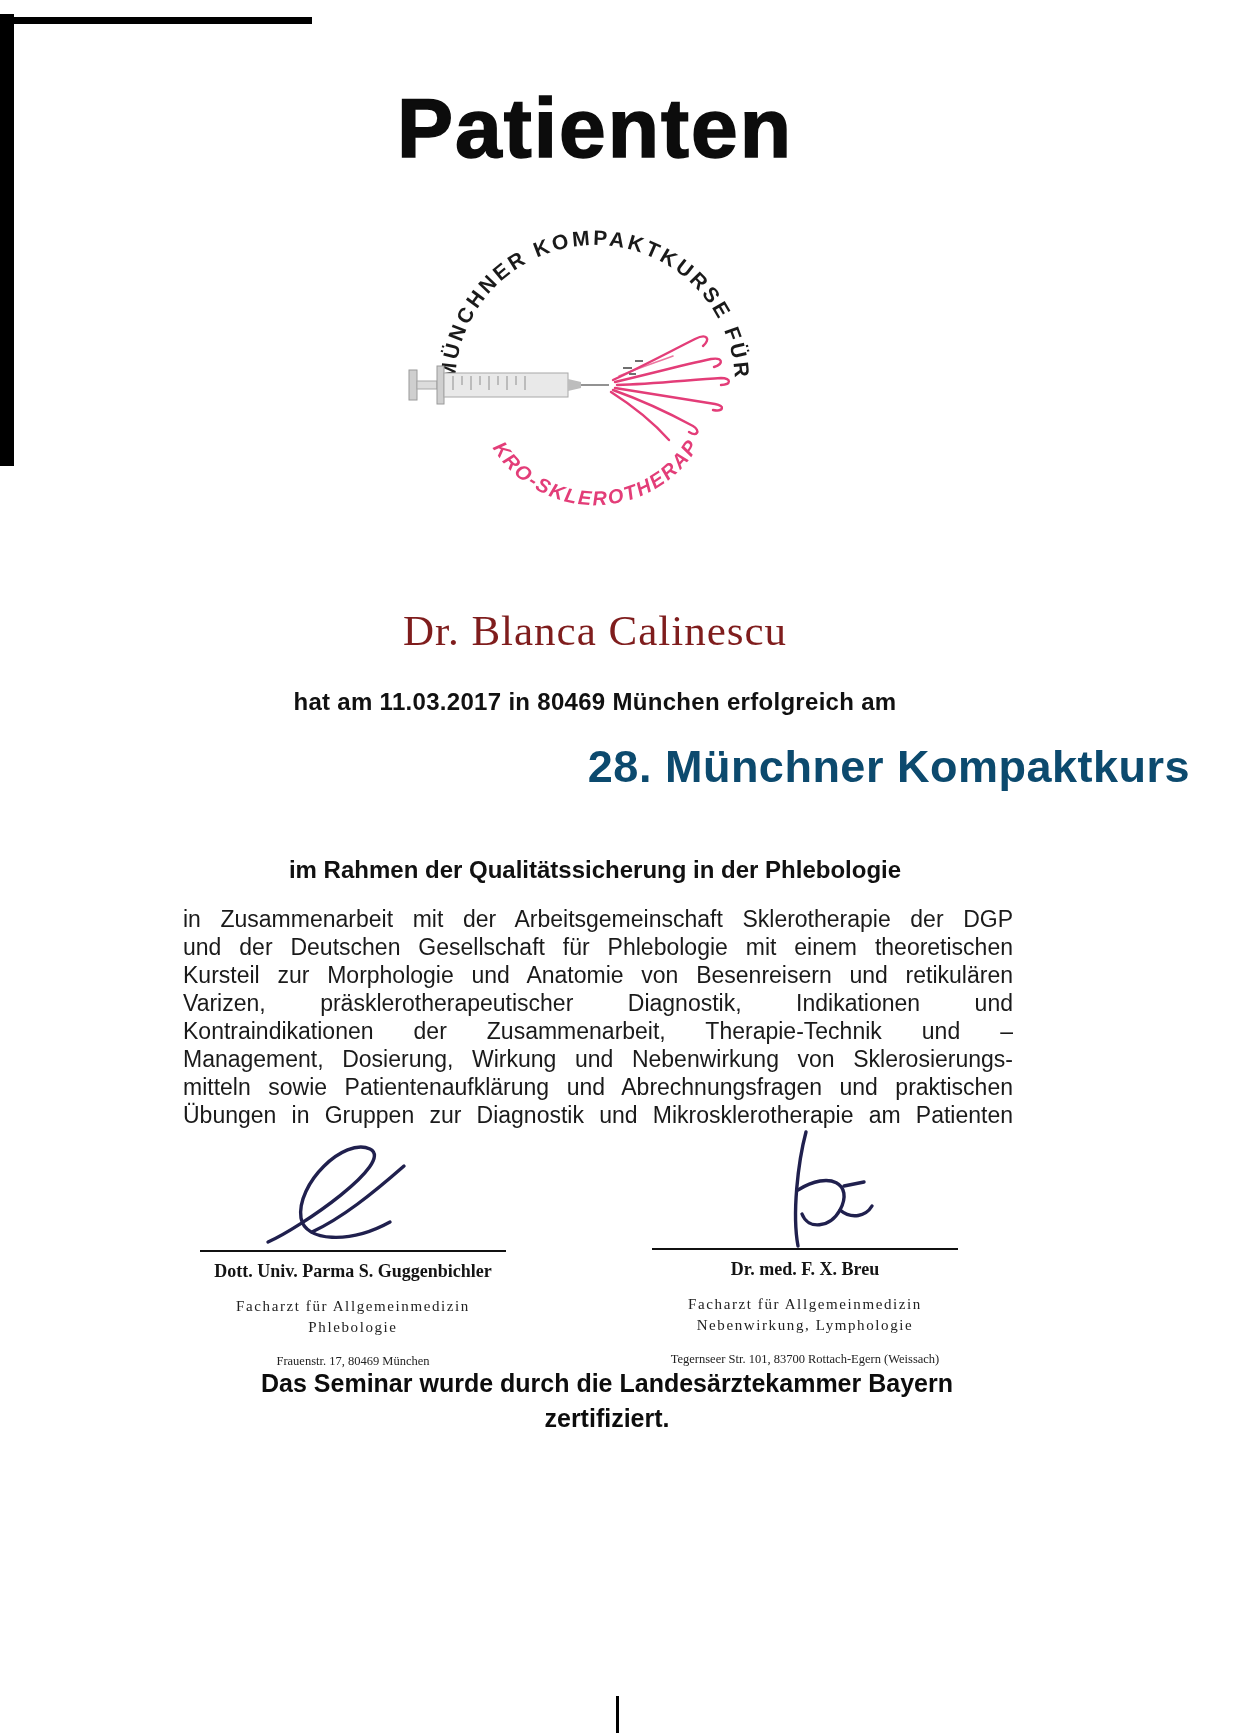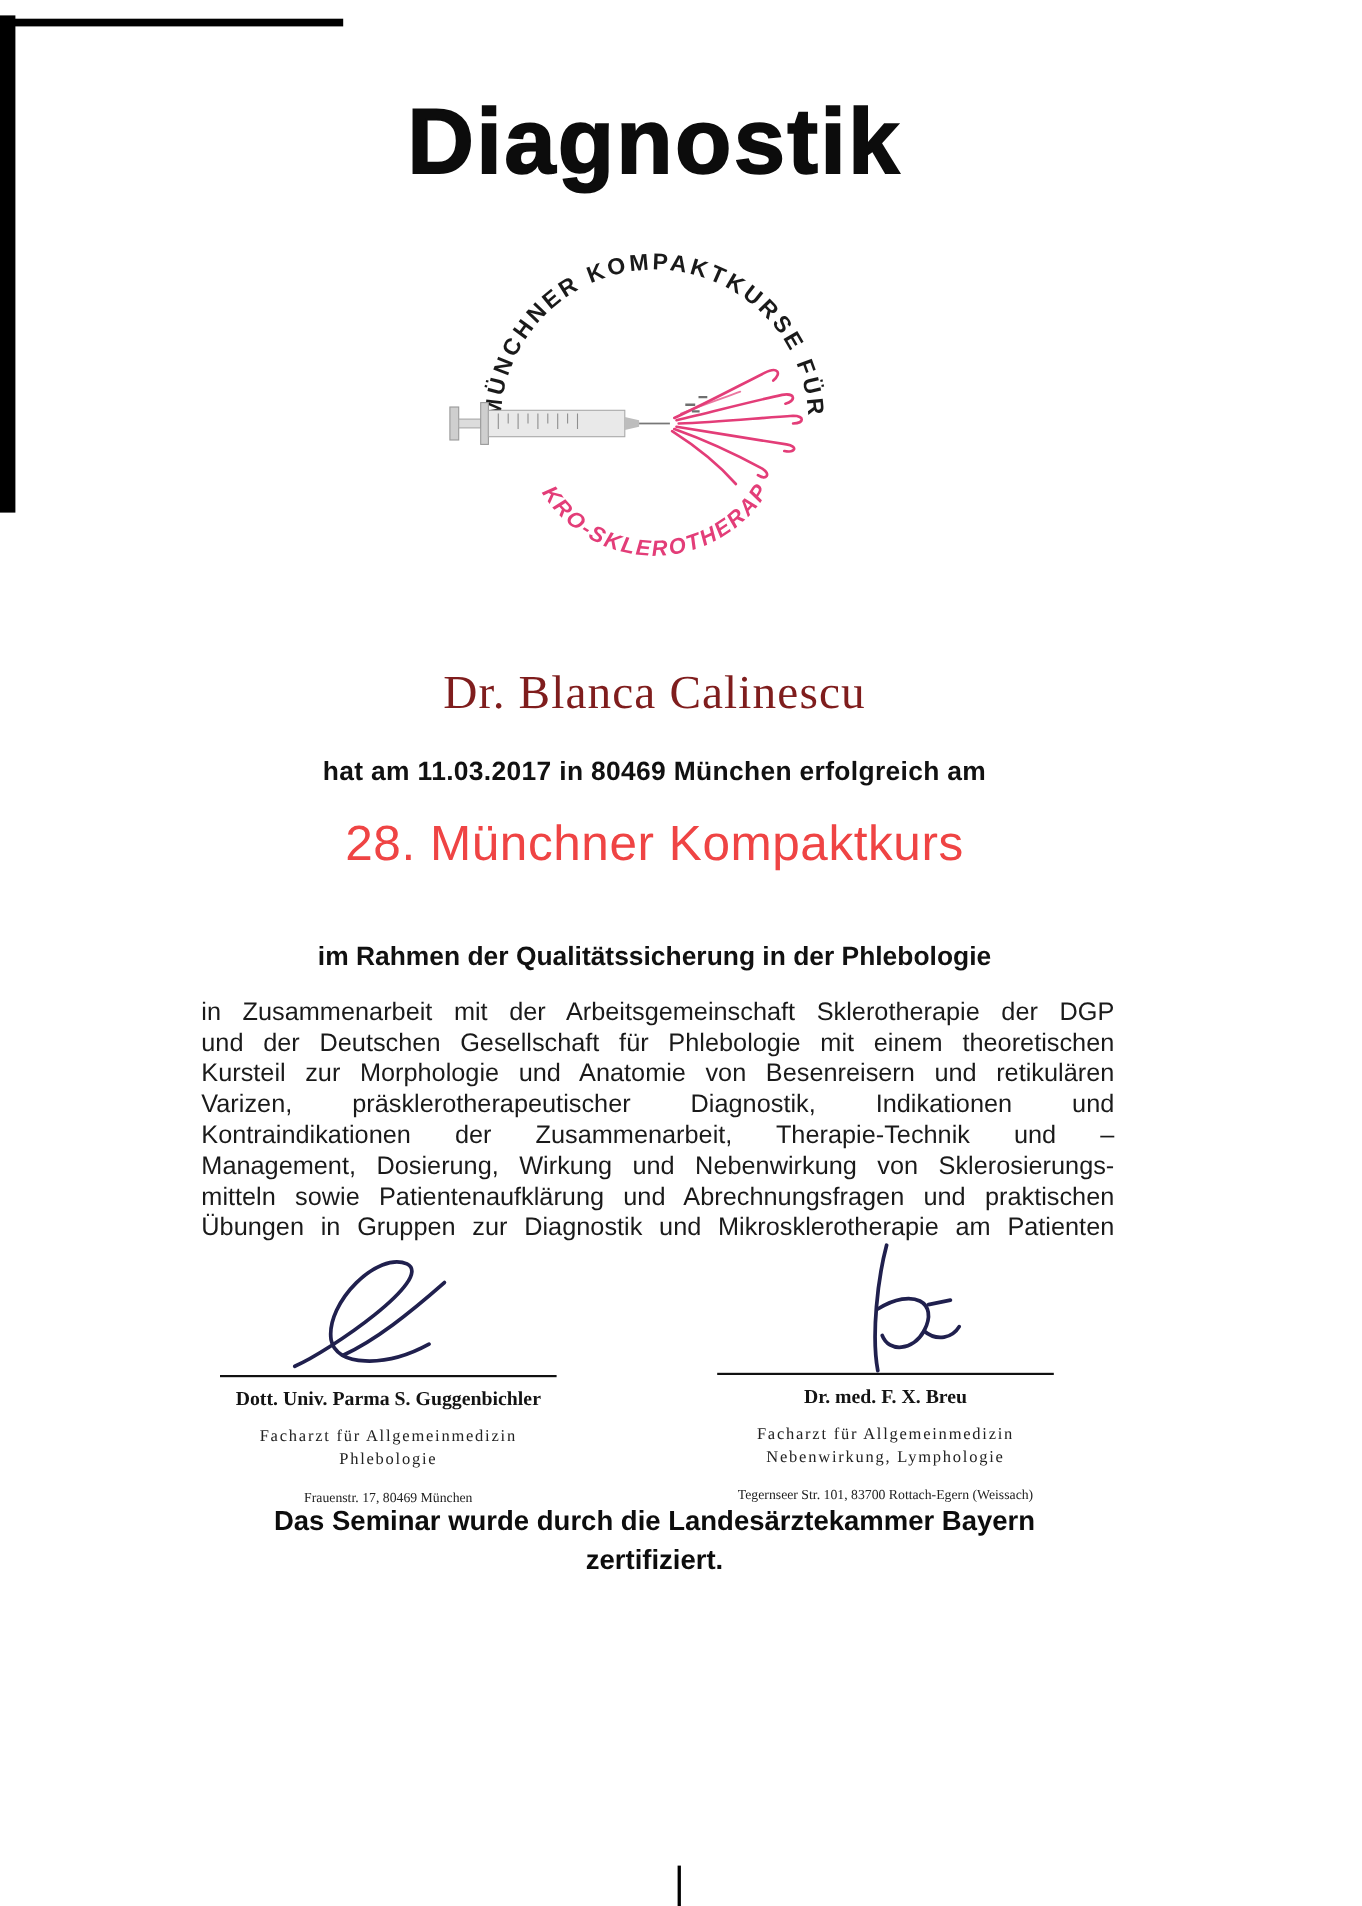--- a/index.html
+++ b/index.html
@@ -31,22 +31,22 @@
     font-size: 43px; color: #7f1d1d; letter-spacing: 1px;
   }
 
   .intro {
     position: absolute; top: 688px; left: 0; width: 100%;
     text-align: center; font-size: 24px; font-weight: bold; letter-spacing: 0.3px;
   }
 
   .course {
     position: absolute; top: 740px; left: 0; width: 100%;
-    text-align: center; font-size: 45px; font-weight: 400;
-    line-height: 53px; letter-spacing: 0.5px; color: #ef4444;
+    text-align: right; font-size: 45px; font-weight: 700;
+    line-height: 53px; letter-spacing: 0.5px; color: #0c4a6e;
   }
 
   .subtitle {
     position: absolute; top: 856px; left: 0; width: 100%;
     text-align: center; font-size: 24px; font-weight: bold;
   }
 
   .body-text {
     position: absolute; top: 905px; left: 183px; width: 830px;
     font-size: 23px; line-height: 28px; color: #1a1a1a;
@@ -70,39 +70,40 @@
   .sig-role2 { margin-top: 0; }
   .sig-address {
     font-family: "Liberation Serif", serif; font-size: 12.5px;
     margin-top: 16px; color: #222;
   }
 
   .footer {
     position: absolute; top: 1366px; left: 0; width: 100%;
     text-align: center; font-size: 25px; font-weight: 800; line-height: 35px;
     color: #0d0d0d;
+    padding-left: 12px;
   }
 
   
   .scan-top    { position: absolute; left: 0; top: 17px; width: 312px; height: 7px; background: #000; }
   .scan-left   { position: absolute; left: 0; top: 14px; width: 14px; height: 452px; background: #000; }
   .scan-bottom { position: absolute; left: 616px; top: 1696px; width: 3px; height: 37px; background: #000; }
 </style>
 </head>
 <body>
 
 <div class="page">
 
   <div class="scan-top"></div>
   <div class="scan-left"></div>
   <div class="scan-bottom"></div>
 
   <div class="content">
 
-    <div class="title">Diagnostik</div>
+    <div class="title">Patienten</div>
 
     <svg class="logo-svg" width="400" height="340" viewBox="0 0 400 340" xmlns="http://www.w3.org/2000/svg" xmlns:xlink="http://www.w3.org/1999/xlink">
       <defs>
         <path id="arcTop" d="M 73 224 A 140 140 0 1 1 327 224" fill="none"></path>
         <path id="arcBottom" d="M 96 225 A 120 120 0 0 0 304 225" fill="none"></path>
       </defs>
 
       <text font-family="'Liberation Sans', sans-serif" font-size="21" letter-spacing="3" fill="#1a1a1a" font-weight="600" text-anchor="middle">
         <textPath href="#arcTop" xlink:href="#arcTop" startOffset="50%">MÜNCHNER KOMPAKTKURSE FÜR</textPath>
       </text>

